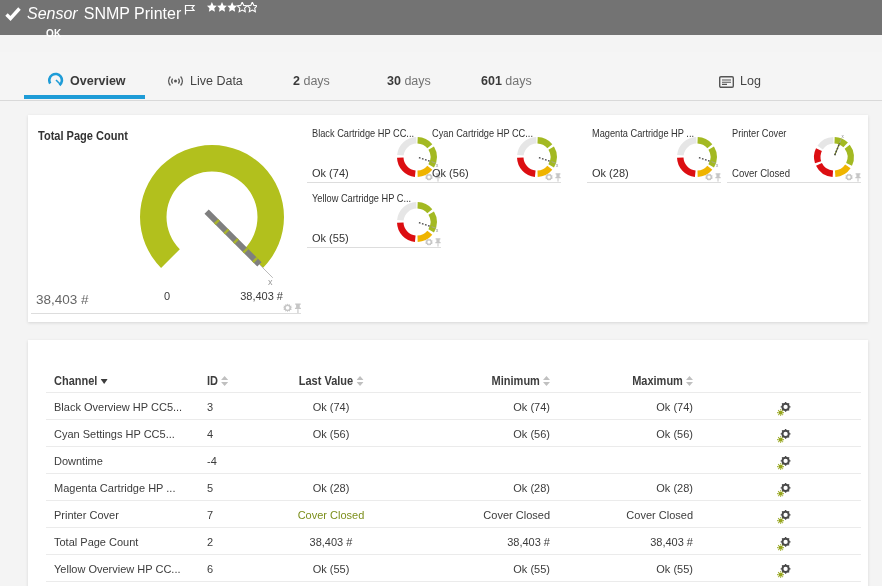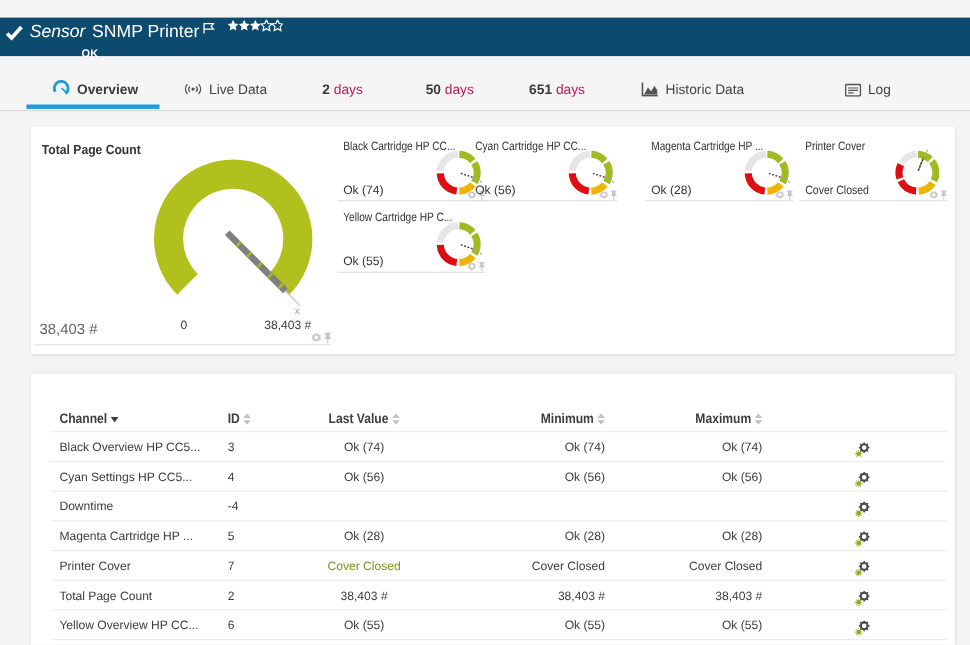--- a/index.html
+++ b/index.html
@@ -1,28 +1,28 @@
 <!DOCTYPE html>
 <html><head>
 <meta charset="utf-8">
 <style>
   html,body{margin:0;padding:0;}
   body{width:882px;height:586px;background:#f4f4f4;font-family:"Liberation Sans",sans-serif;overflow:hidden;position:relative;}
   .abs{position:absolute;}
   
-  #topbar{position:absolute;left:0;top:16px;width:882px;height:35px;background:#0c4a6e;color:#fff;}
+  #topbar{position:absolute;left:0;top:0;width:882px;height:35px;background:#737373;color:#fff;}
   #topbar .title{position:absolute;left:27px;top:5px;font-size:16px;}
   #topbar .title i{font-style:italic;margin-right:6px;}
-  #topbar .ok{position:absolute;left:46px;top:28px;font-size:10px;font-weight:bold;letter-spacing:.3px;margin-left:28px;}
+  #topbar .ok{position:absolute;left:46px;top:28px;font-size:10px;font-weight:bold;letter-spacing:.3px;}
   
   #tabs{position:absolute;left:0;top:52px;width:882px;height:48px;background:#f5f5f5;border-bottom:1px solid #d9d9d9;font-size:12.5px;color:#444;}
   .tab{position:absolute;top:0;height:48px;line-height:58px;white-space:nowrap;}
   .tab svg{vertical-align:-3px;margin-right:6px;}
   .tab b{color:#3a3a3a;}
-  .tab .dy{color:#be185d;}
+  .tab .dy{color:#737373;}
   #ovl{position:absolute;left:24px;top:43px;width:121px;height:3.6px;background:#1e9cd7;}
   
   .panel{position:absolute;left:28px;width:840px;background:#fff;box-shadow:0 1px 3px rgba(0,0,0,.12);}
   #panel1{top:115px;height:207px;}
   #panel2{top:340px;height:260px;}
   
   #bigtile{position:absolute;left:3px;top:5px;width:270px;height:193px;border-bottom:1px solid #ddd;}
   #bigtile .t{position:absolute;left:7px;top:9px;font-size:12px;font-weight:bold;color:#333;transform:scaleX(.92);transform-origin:0 50%;}
   #bigtile .bigval{position:absolute;left:5px;top:172px;font-size:13.5px;color:#666;}
   .glabel{position:absolute;font-size:11px;color:#3a3a3a;}
@@ -81,27 +81,23 @@
   <div class="tab" style="left:167px"><svg width="17" height="14" viewBox="0 0 17 14">
         <g stroke="#555" fill="none" stroke-width="1.2">
           <circle cx="8.5" cy="7" r="1.5" fill="#555" stroke="none"></circle>
           <path d="M5.6 4.5 a4 4 0 0 0 0 5"></path>
           <path d="M11.4 4.5 a4 4 0 0 1 0 5"></path>
           <path d="M3.4 2.5 a6.5 6.5 0 0 0 0 9"></path>
           <path d="M13.6 2.5 a6.5 6.5 0 0 1 0 9"></path>
         </g>
       </svg>Live Data</div>
   <div class="tab" style="left:293px"><b>2</b>&nbsp;<span class="dy">days</span></div>
-  <div class="tab" style="left:387px"><b>50</b>&nbsp;<span class="dy">days</span></div>
-  <div class="tab" style="left:481px"><b>651</b>&nbsp;<span class="dy">days</span></div>
-  <div class="tab" style="left:583px"><svg width="16" height="14" viewBox="0 0 16 14">
-        <path d="M1 1 V13 H15" stroke="#555" stroke-width="1.6" fill="none"></path>
-        <path d="M2.5 12 L6 5.5 L9 9 L12 4 L14.5 8 V12 Z" fill="#555"></path>
-      </svg>Historic Data</div>
-  <div class="tab" style="left:768px"><svg width="15" height="12" viewBox="0 0 15 12">
+  <div class="tab" style="left:387px"><b>30</b>&nbsp;<span class="dy">days</span></div>
+  <div class="tab" style="left:481px"><b>601</b>&nbsp;<span class="dy">days</span></div>
+  <div class="tab" style="left:719px"><svg width="15" height="12" viewBox="0 0 15 12">
         <rect x="0.7" y="0.7" width="13.6" height="10.6" rx="1.2" fill="none" stroke="#555" stroke-width="1.4"></rect>
         <path d="M3 4 H12 M3 6.2 H12 M3 8.4 H8" stroke="#555" stroke-width="1.1"></path>
       </svg>Log</div>
   <div id="ovl"></div>
 </div>
 
 <div class="panel" id="panel1">
   <div id="bigtile">
     <div class="t">Total Page Count</div>
     <svg class="abs" style="left:81px;top:-3px" width="200" height="200" viewBox="0 0 200 200">

